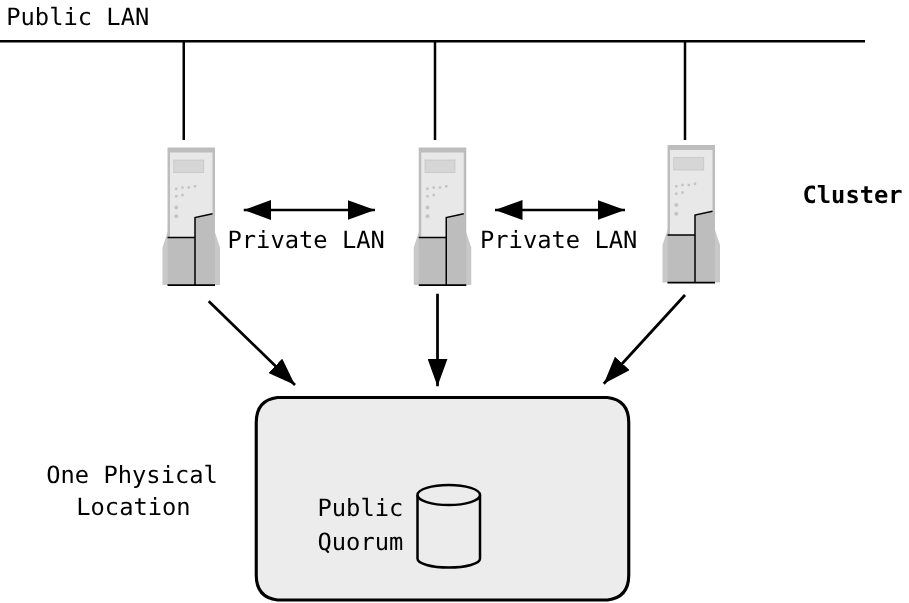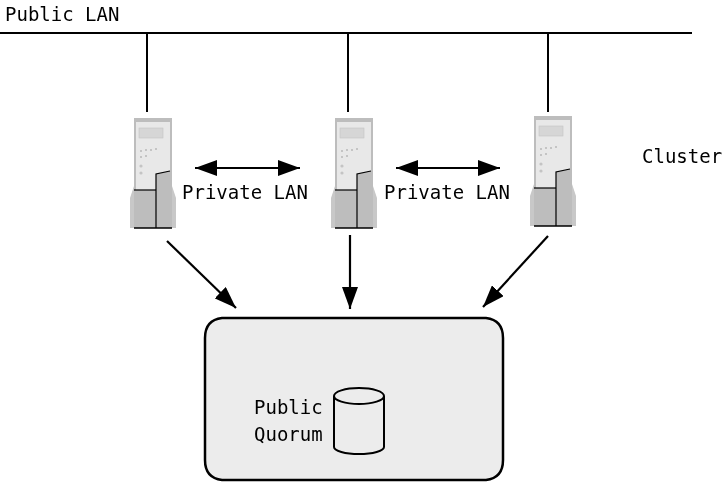--- a/index.html
+++ b/index.html
@@ -67,16 +67,18 @@
 
     <g>
       <path d="M334,396 L334,447 A25,7 0 0 0 384,447 L384,396" fill="#ececec" stroke="#000" stroke-width="2"></path>
       <ellipse cx="359" cy="396" rx="25" ry="8" fill="#ececec" stroke="#000" stroke-width="2"></ellipse>
     </g>
   </svg>
 
   <div class="lbl" style="left:5px; top:5px;">Public LAN</div>
   <div class="lbl" style="left:182px; top:183px;">Private LAN</div>
   <div class="lbl" style="left:384px; top:183px;">Private LAN</div>
-  <div class="lbl" style="left:642px; top:147px;">Cluster</div>
+  <div class="lbl" style="left:642px; top:147px;font-weight:bold;">Cluster</div>
   <div class="lbl" style="left:254px; top:398px;">Public</div>
   <div class="lbl" style="left:254px; top:425px;">Quorum</div>
+  <div class="lbl" style="left:37px; top:371px;">One Physical</div>
+  <div class="lbl" style="left:61px; top:397px;">Location</div>
 </div>
 
 </body></html>

